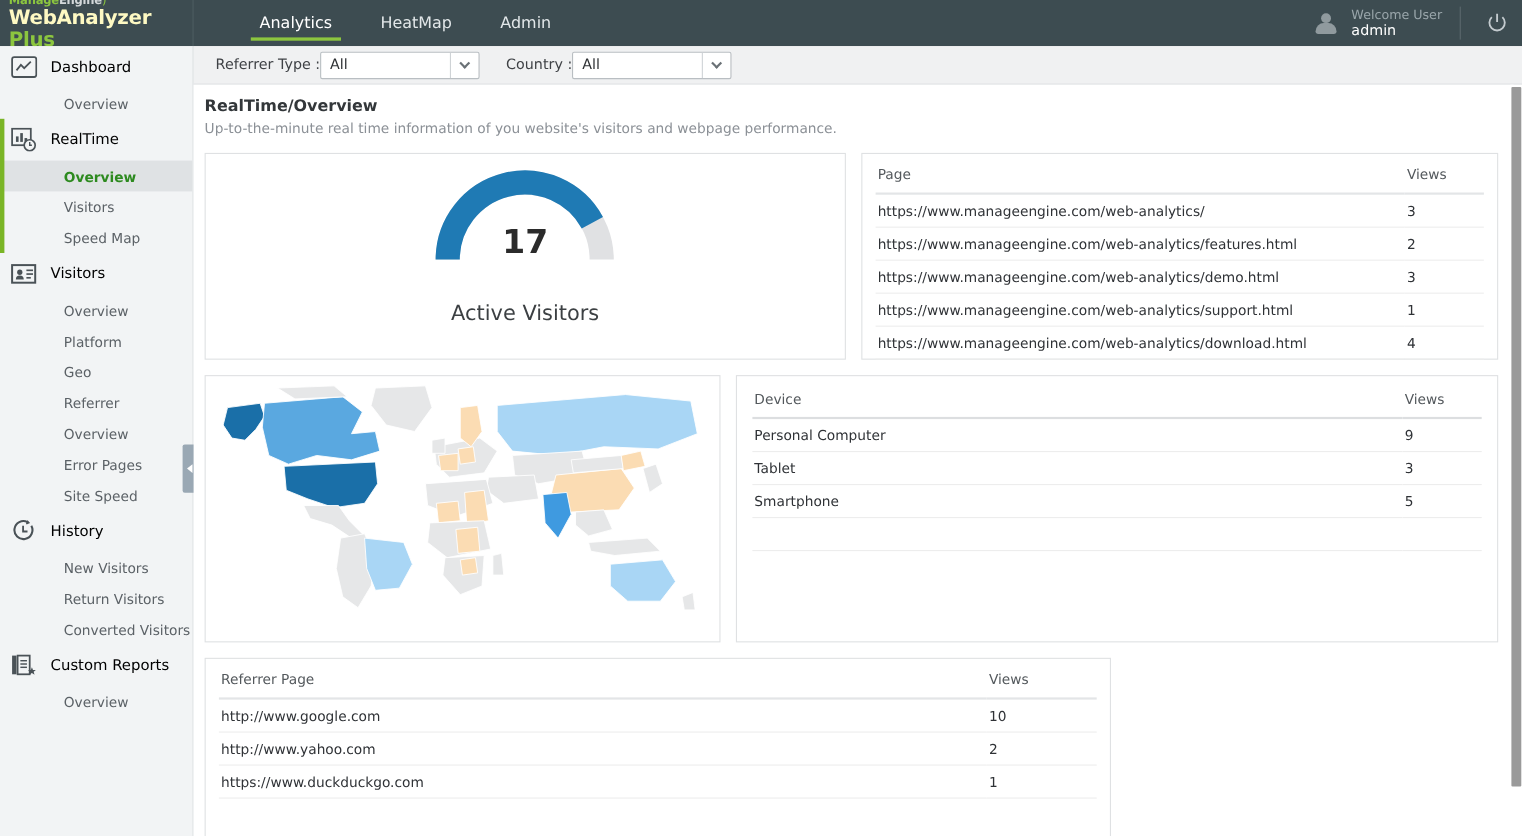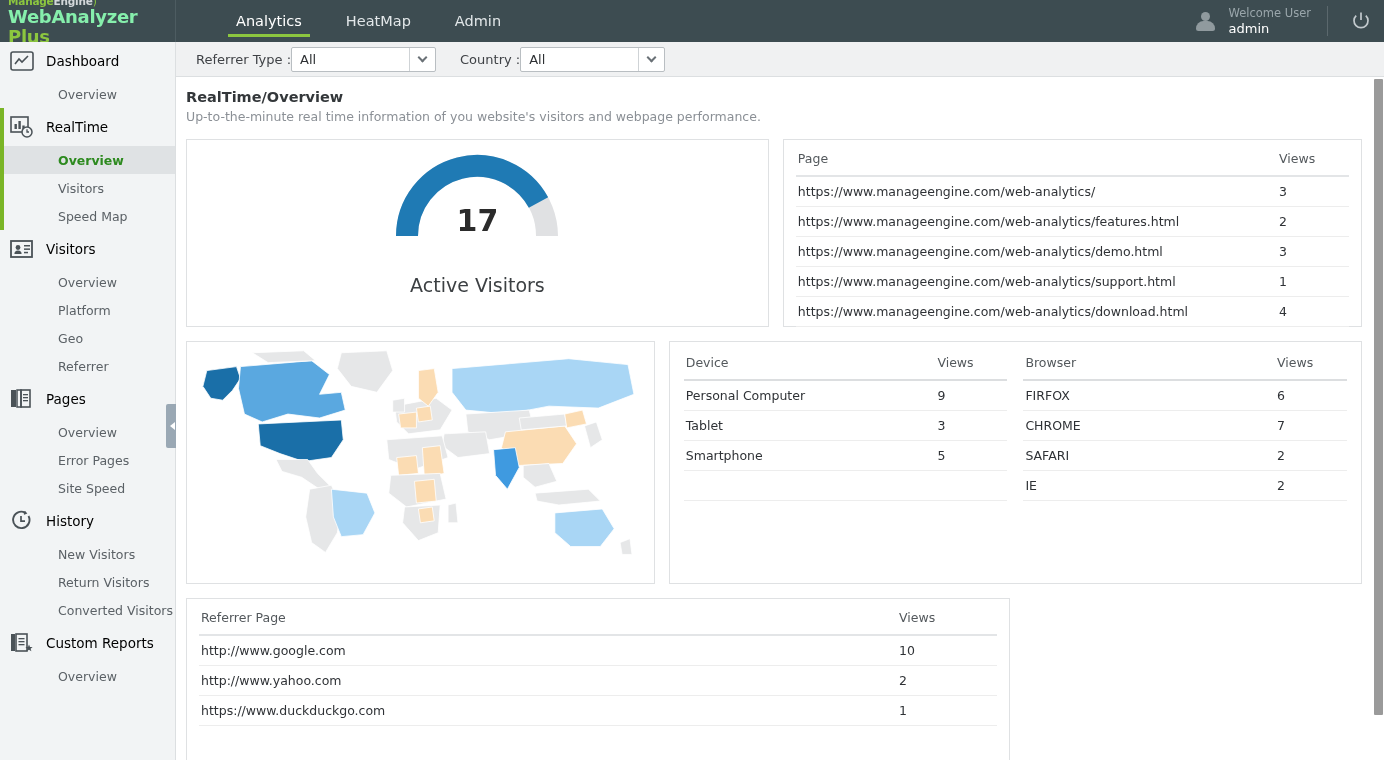--- a/index.html
+++ b/index.html
@@ -18,21 +18,21 @@
   #brand {
     width: 176px; flex: 0 0 176px; padding-left: 8px;
     display: flex; flex-direction: column; justify-content: center;
     border-right: 1px solid #4d5c61;
   }
   .me-logo { font-size: 10.5px; font-weight: bold; letter-spacing: -.2px; line-height: 12px; }
   .me-manage { color: #8cc63f; }
   .me-engine { color: #d3d8da; }
   .me-swoosh { color: #8cc63f; font-weight: normal; }
   .prod { font-size: 18px; font-weight: bold; line-height: 20px; letter-spacing: -.3px; }
-  .prod .w { color: #86efac; margin-top: 36px; }
+  .prod .w { color: #fef9c3; margin-top: 36px; }
   .prod .p { color: #8cc63f; }
 
   #mainnav { display: flex; align-items: stretch; margin-left: 38px; }
   .navtab {
     position: relative; display: flex; align-items: center; padding: 0 22px;
     color: #e2e7e9; font-size: 14.5px; cursor: pointer;
   }
   .navtab.active { color: #ffffff; }
   .navtab.active::after {
     content: ""; position: absolute; left: 14px; right: 14px; bottom: 5px;
@@ -295,33 +295,20 @@
       </div>
     <div class="nav-sub">
         <span>Geo</span>
       </div>
     <div class="nav-sub">
         <span>Referrer</span>
       </div>
   </div>
 
   <div class="nav-group">
-    <div class="nav-head">
-      <span class="nicon">
-        <svg width="24" height="22" viewBox="0 0 24 22">
-            <rect x="1" y="2" width="5" height="17" fill="#4a5257"></rect>
-            <rect x="7" y="2" width="4" height="17" fill="none" stroke="#4a5257" stroke-width="1.5"></rect>
-            <rect x="11" y="2" width="9" height="17" fill="none" stroke="#4a5257" stroke-width="1.6"></rect>
-            <rect x="13" y="6" width="5" height="1.3" fill="#4a5257"></rect>
-            <rect x="13" y="9" width="5" height="1.3" fill="#4a5257"></rect>
-            <rect x="13" y="12" width="5" height="1.3" fill="#4a5257"></rect>
-          </svg>
-      </span>
-      <span class="nlabel">Pages</span>
-    </div>
     <div class="nav-sub">
         <span>Overview</span>
       </div>
     <div class="nav-sub">
         <span>Error Pages</span>
       </div>
     <div class="nav-sub">
         <span>Site Speed</span>
       </div>
   </div>
@@ -523,48 +510,20 @@
               </tr>
             <tr>
                 <td class="blank">&nbsp;</td>
                 <td class="blank">&nbsp;</td>
               </tr>
           </tbody>
         </table>
       </div>
 
 
-      <div class="mini-tbl">
-        <table>
-          <thead>
-              <tr>
-            <th>Browser</th>
-            <th class="w-views">Views</th>
-          </tr>
-            </thead>
-          <tbody>
-            <tr>
-                <td>FIRFOX</td>
-                <td>6</td>
-              </tr>
-            <tr>
-                <td>CHROME</td>
-                <td>7</td>
-              </tr>
-            <tr>
-                <td>SAFARI</td>
-                <td>2</td>
-              </tr>
-            <tr>
-                <td>IE</td>
-                <td>2</td>
-              </tr>
-          </tbody>
-        </table>
-      </div>
     </div>
   </div>
 
   <div id="row3">
     <div class="card" id="ref-card">
       <table class="tbl">
         <thead>
             <tr>
           <th>Referrer Page</th>
           <th class="num" style="width:100px">Views</th>

